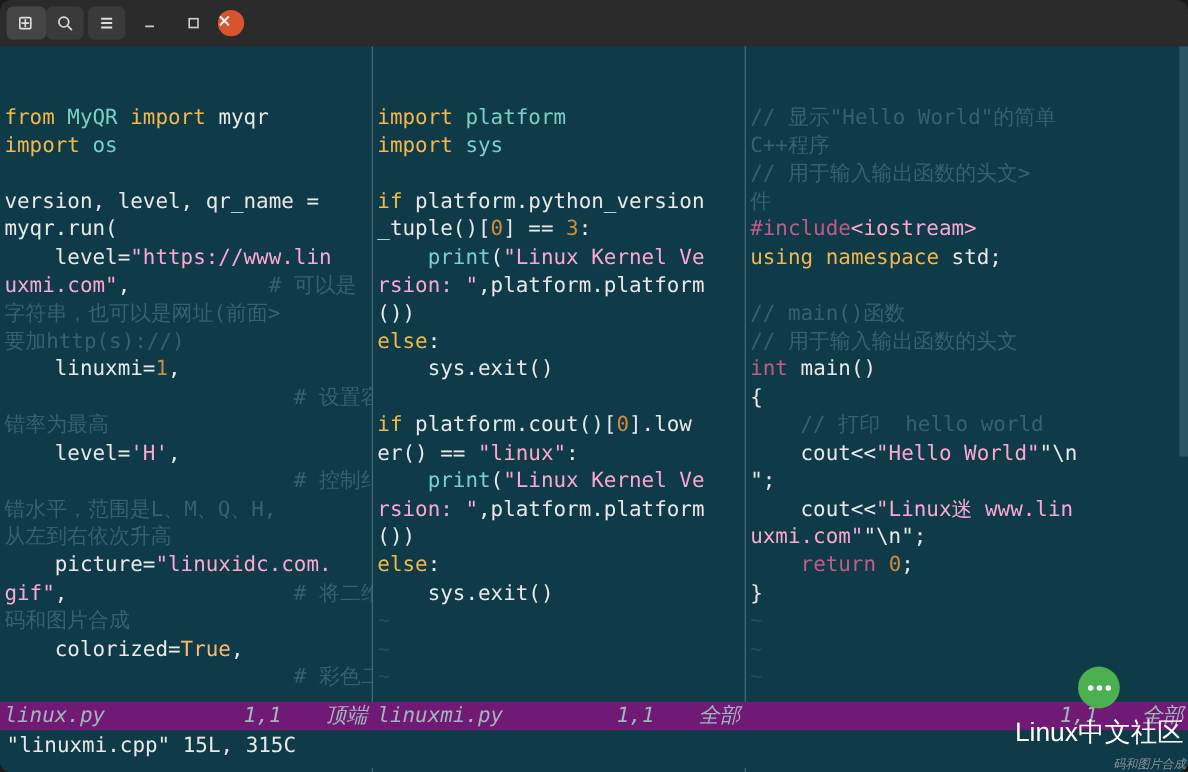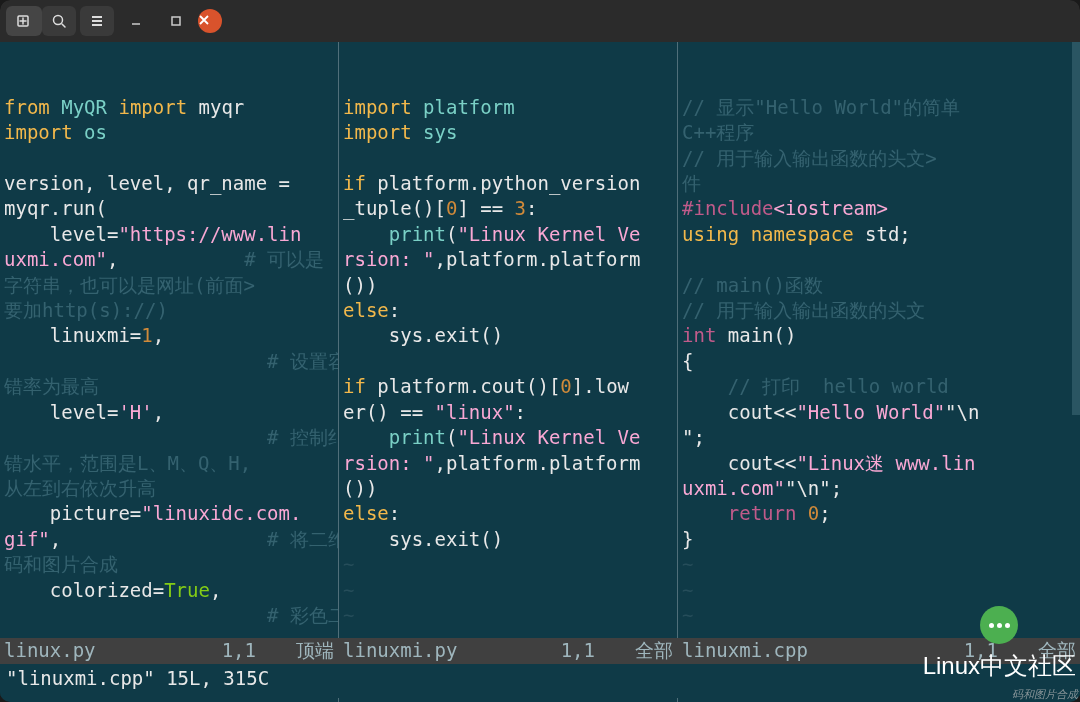--- a/index.html
+++ b/index.html
@@ -48,40 +48,40 @@
 .vsplit { background:#506f7a; }
 .pane { overflow:hidden; position:relative; }
 .code { padding: 2px 4px 0 4px; height: 560px; overflow:hidden; }
 .scrollbar { position:absolute; right:0; top:0; bottom:38px; width:8px; }
 .thumb { position:absolute; top:0; left:0; right:0; height:60%; background:#2a5562; }
 
 .status-row {
   position:absolute; bottom: 38px; left:0; right:0;
   height: 26px;
   display:grid; grid-template-columns: 338px 1px 338px 1px 1fr;
-  color:#9fb6bd; background:#404040;
+  color:#9fb6bd; background:#701a75;font-style:italic;
 }
 .status-cell { padding: 0 4px; display:flex; }
 .status-cell span.grow { flex:1; }
 .cmdline {
   position:absolute; bottom:4px; left:0; right:0;
   padding: 2px 6px 6px 6px;
   color:#e8e8e8; background:#0f3a47;
   height:34px;
 }
 .tilde { color:#395e6a; opacity:.55; }
 
 
 .kw  { color:#f2b84b;margin-top:27px; }   
 .fn  { color:#7ad0c6; }   
 .num { color:#d08a3a; }
 .str { color:#f9a8d4; }
 .txt { color:#e8e8e8; }
 .cm  { color:#3e6c7a; opacity:.8; } 
-.bool{ color:#84cc16; }
+.bool{ color:#fdba74; }
 .cpp-kw { color:#c05b8a;text-align:center; }
 
 
 .watermark {
   position:absolute; right:0px; bottom:16px;
   display:flex; align-items:center; gap:6px;
   color:#fff; font: 24px sans-serif;
   padding: 4px 4px;
   flex-direction: column;
 }
@@ -230,21 +230,21 @@
 </div>
 <div class="scrollbar"><div class="thumb"></div></div>
 </div>
 
 
 <div class="status-row">
   <div class="status-cell"><span>linux.py</span><span class="grow"></span><span>1,1</span><span style="width:40px"></span><span>顶端</span></div>
   <div></div>
   <div class="status-cell"><span>linuxmi.py</span><span class="grow"></span><span>1,1</span><span style="width:40px"></span><span>全部</span></div>
   <div></div>
-  <div class="status-cell"><span>linuxmi.cpp</span><span class="grow"></span><span>1,1</span><span style="width:40px"></span><span>全部</span></div>
+  <div class="status-cell"><span class="grow"></span><span>1,1</span><span style="width:40px"></span><span>全部</span></div>
 </div>
 
 <div class="cmdline">"linuxmi.cpp" 15L, 315C</div>
 
 </div>
 
 <div class="watermark">
   <div class="wm-bubble">
       <div class="wm-dots">
         <i></i>

